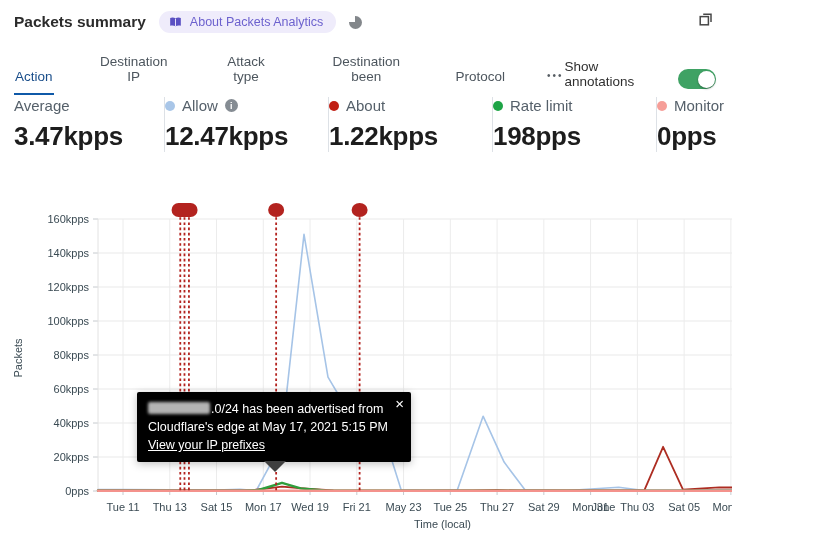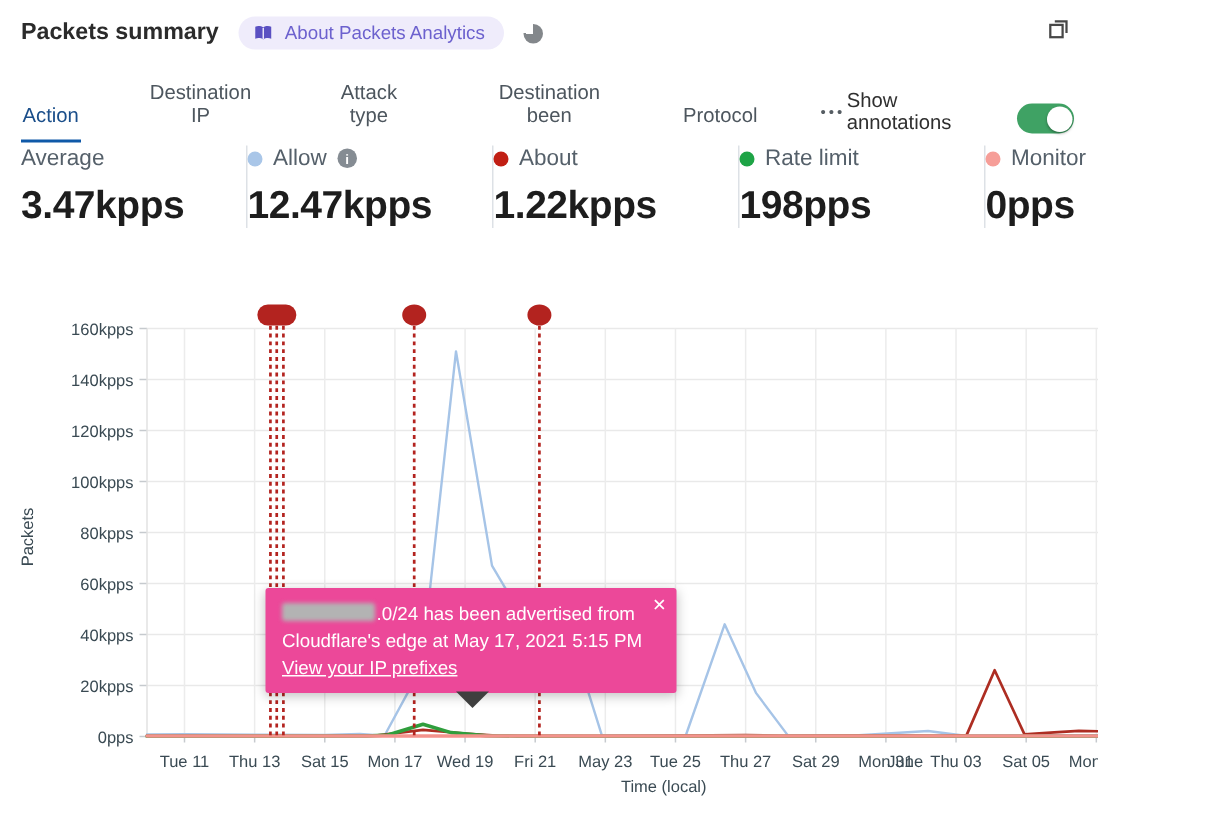--- a/index.html
+++ b/index.html
@@ -40,21 +40,21 @@
   .info-icon{width:13px;height:13px;border-radius:50%;background:#858c93;color:#fff;font-size:9px;
              font-weight:700;display:inline-flex;align-items:center;justify-content:center;cursor:pointer;}
   .stat-value{margin-top:7px;font-size:26px;font-weight:600;color:#1d1d1d;letter-spacing:-0.3px;}
 
   
   #chart-svg{position:absolute;left:0;top:190px;}
   #chart-svg text{font-family:"Liberation Sans",sans-serif;font-size:11px;fill:#3a4a53;}
 
   
   .tooltip{position:absolute;left:137px;top:392px;width:274px;box-sizing:border-box;z-index:5;
-           background:#ec4899;border-radius:2px;padding:8px 26px 8px 11px;box-shadow:0 2px 8px rgba(0,0,0,.25);margin-left:40px;}
+           background:#000000;border-radius:2px;padding:8px 26px 8px 11px;box-shadow:0 2px 8px rgba(0,0,0,.25);}
   .tooltip .line{font-size:12.5px;color:#fff;line-height:18px;white-space:nowrap;}
   .redacted{display:inline-block;width:62px;height:12px;background:#b3b3b3;border-radius:2px;
             filter:blur(1.4px);vertical-align:-1px;margin-right:1px;}
   .tip-link{color:#ffffff;font-size:12.5px;text-decoration:underline;}
   .tip-close{position:absolute;right:5px;top:2px;background:none;border:none;color:#fff;
              font-size:15px;cursor:pointer;line-height:16px;padding:2px;}
   .tip-pointer{position:absolute;left:127px;bottom:-10px;width:0;height:0;
                border-left:11px solid transparent;border-right:11px solid transparent;
                border-top:11px solid #3f3f3f;}
 </style>

